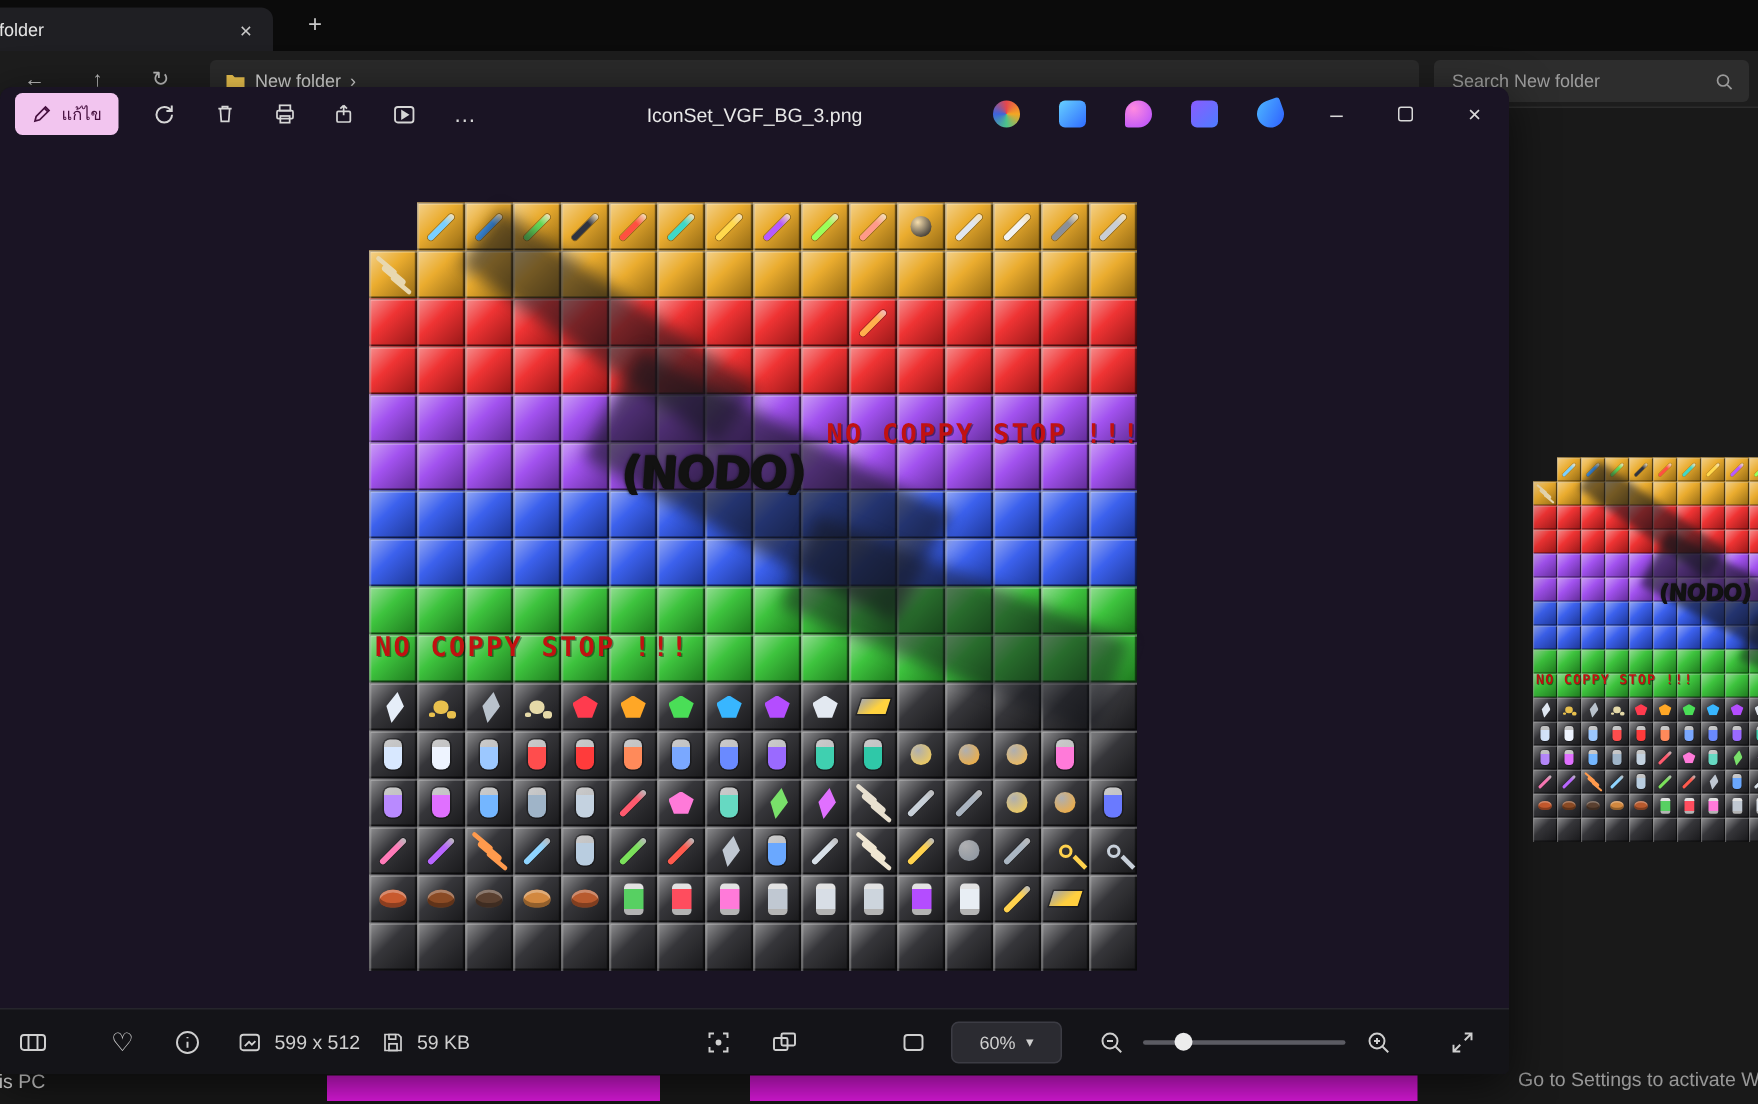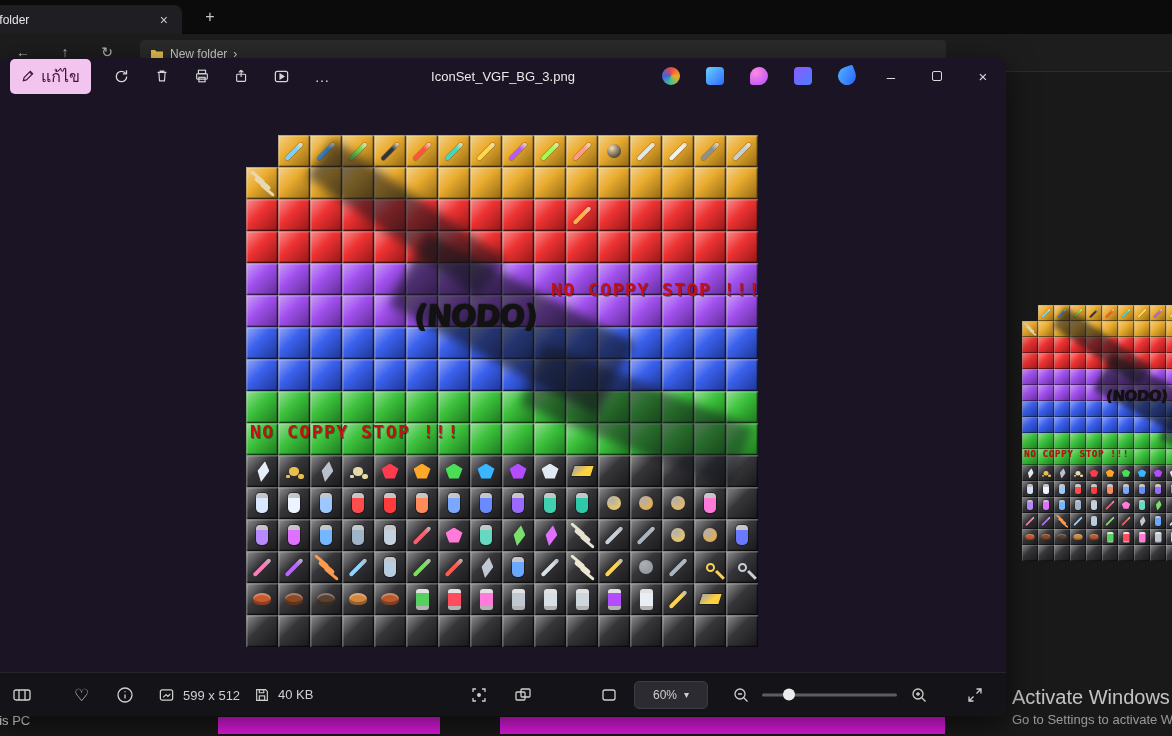--- a/index.html
+++ b/index.html
@@ -38,21 +38,21 @@
   .pink-b1 { left:218px; width:222px; }
   .pink-b2 { left:500px; width:445px; }
   .thispc { position:absolute; left:-16px; top:713px; color:#dcdcdc; font-size:13px; white-space:nowrap; }
 
   
   .viewer { position:absolute; left:0; top:58px; width:1006px; height:658px; background:#1a1424;
     border-radius:8px 8px 4px 4px; z-index:10; box-shadow:0 8px 30px rgba(0,0,0,.6); overflow:hidden; }
   .titlebar { position:absolute; left:0; top:0; width:100%; height:36px; display:flex; align-items:center; }
   .tools-left { display:flex; align-items:center; gap:22px; padding-left:10px; }
   .edit-pill { display:flex; align-items:center; gap:6px; background:var(--edit_bg); color:var(--edit_fg);
-    font-size:16px; padding:5px 11px; border-radius:5px; }
+    font-size:11px; padding:5px 11px; border-radius:5px; }
   .tb-icon { width:18px; height:18px; display:flex; align-items:center; justify-content:center;
     color:#d6d6d6; font-size:15px; }
   .viewer-title { position:absolute; left:50%; transform:translateX(-50%); color:#e9e9e9; font-size:13px;
     white-space:nowrap; }
   .apps { position:absolute; right:150px; top:0; height:36px; display:flex; align-items:center; gap:26px; }
   .appic { width:18px; height:18px; }
   .appic1 { border-radius:50%; background:conic-gradient(#e5484d,#f5a623,#4cc38a,#3e63dd,#e5484d); }
   .appic2 { border-radius:4px; background:linear-gradient(135deg,#67d1ff,#2f6bff); }
   .appic3 { border-radius:50% 50% 50% 12%; background:radial-gradient(circle at 32% 30%,#ff8ae0,#b24dff); }
   .appic4 { border-radius:4px; background:linear-gradient(135deg,#8a5cff,#4d7dff); }
@@ -142,20 +142,27 @@
   <div class="commandbar">
     <span class="navbtn" style="left:12px">←</span>
     <span class="navbtn" style="left:54px">↑</span>
     <span class="navbtn" style="left:96px">↻</span>
     <div class="addressbar">
       <svg width="14" height="14" viewBox="0 0 14 14">
           <path d="M1 3h4l1.5 1.5H13V12H1z" fill="#e8c04d"></path>
         </svg>
       <span>New folder</span>
       <span>›</span>
+    </div>
+    <div class="searchbox">
+      <span class="search-text">Search New folder</span>
+      <svg width="13" height="13" viewBox="0 0 16 16" fill="none" stroke="#9a9a9a" stroke-width="1.4">
+          <circle cx="7" cy="7" r="4.5"></circle>
+          <path d="M10.5 10.5L14 14"></path>
+        </svg>
     </div>
   </div>
 
   <div class="mini-wrap">
     <div class="sprite-box" id="sprite-mini">
       <div class="smudge sm1"></div>
       <div class="smudge sm2"></div>
       <div class="smudge sm3"></div>
     <div class="tile t-gold" style="left: 32px; top: 0px; width: 32px; height: 32px;">
           <span class="sicon icon-blade" style="--c: #7ad0ff;"></span>
@@ -434,21 +441,20 @@
         <div class="tile t-dark" style="left: 160px; top: 480px; width: 32px; height: 32px;"></div>
         <div class="tile t-dark" style="left: 192px; top: 480px; width: 32px; height: 32px;"></div>
         <div class="tile t-dark" style="left: 224px; top: 480px; width: 32px; height: 32px;"></div>
         <div class="tile t-dark" style="left: 256px; top: 480px; width: 32px; height: 32px;"></div>
         <div class="tile t-dark" style="left: 288px; top: 480px; width: 32px; height: 32px;"></div>
         <div class="wm wm-black" style="left: 168px; top: 163px;">(NODO)</div>
         <div class="wm wm-red" style="left: 4px; top: 286px;">NO COPPY STOP !!!</div>
       </div>
   </div>
 
-  <div class="activate1">Activate Windows</div>
   <div class="activate2">Go to Settings to activate Windows.</div>
   <div class="pink-bar pink-b1"></div>
   <div class="pink-bar pink-b2"></div>
   <div class="thispc">This PC</div>
 </div>
 
 <div class="viewer">
   <div class="titlebar">
     <div class="tools-left">
       <div class="edit-pill">
@@ -975,21 +981,21 @@
           <path d="M5.5 11.5l3-3 2 2 2.5-2.5"></path>
         </svg>
       <span class="sb-text">599 x 512</span>
     </span>
     <span class="sb" style="left:254px">
       <svg width="16" height="16" viewBox="0 0 18 18" fill="none" stroke="#cfcfcf" stroke-width="1.3">
           <path d="M3 3h10l2 2v10H3z"></path>
           <rect x="6" y="10" width="6" height="5"></rect>
           <path d="M6 3h5v3.5H6z"></path>
         </svg>
-      <span class="sb-text">40 KB</span>
+      <span class="sb-text">59 KB</span>
     </span>
 
     <span class="sb" style="left:470px">
       <svg width="18" height="18" viewBox="0 0 18 18" fill="none" stroke="#cfcfcf" stroke-width="1.3">
           <path d="M3 6V3h3M12 3h3v3M15 12v3h-3M6 15H3v-3"></path>
           <circle cx="9" cy="9" r="1.3" fill="#cfcfcf"></circle>
         </svg>
     </span>
     <span class="sb" style="left:514px">
       <svg width="18" height="18" viewBox="0 0 18 18" fill="none" stroke="#cfcfcf" stroke-width="1.3">

